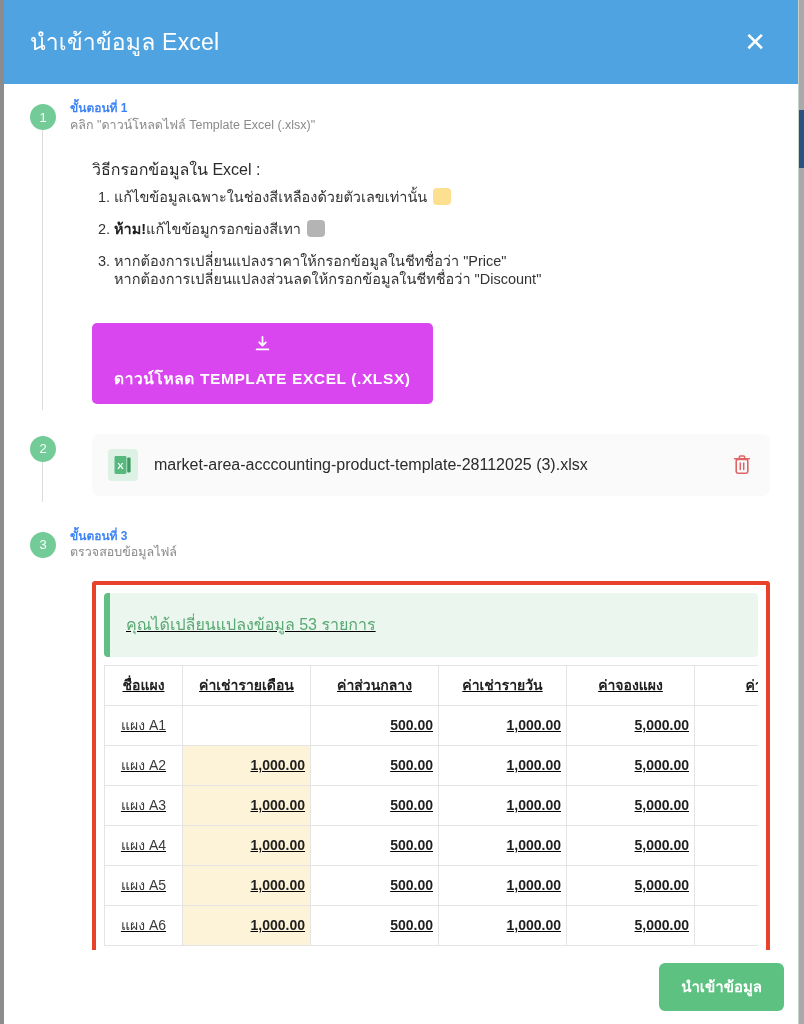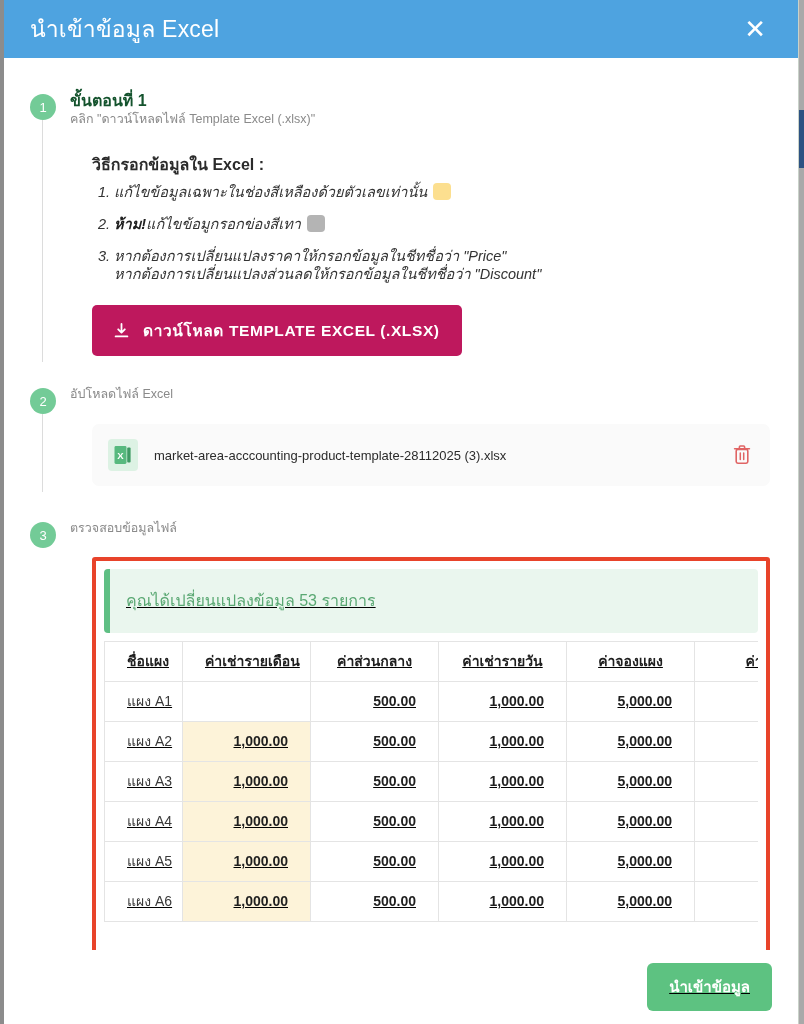--- a/index.html
+++ b/index.html
@@ -36,21 +36,21 @@
   .dialog {
     position: absolute;
     left: 4px; top: 0;
     width: 794px; height: 1024px;
     background: #ffffff;
     display: flex;
     flex-direction: column;
   }
   
   .dlg-header {
-    height: 58px;
+    height: 84px;
     background: #4ea3e0;
     display: flex;
     align-items: center;
     justify-content: space-between;
     padding: 0 26px 0 26px;
     flex: 0 0 auto;
   }
   .dlg-title {
     color: #ffffff;
     font-size: 23px;
@@ -91,75 +91,74 @@
     justify-content: center;
     z-index: 2;
   }
   .step-rail {
     position: absolute;
     left: 38px; top: 28px; bottom: -6px;
     width: 1px;
     background: #dcdcdc;
   }
   .step-title {
-    font-size: 16px;
+    font-size: 12px;
     font-weight: bold;
-    color: #14532d;
+    color: #3b82f6;
     line-height: 1.15;
-    margin-top: 16px;
   }
   .step-sub {
     font-size: 12.5px;
     color: #8a8a8a;
     margin-top: 1px;
     line-height: 1.3;
   }
   
   .howto-head {
     font-size: 16px;
-    font-weight: bold;
+    font-weight: normal;
     color: #2b2b2b;
     margin: 24px 0 6px 22px;
   }
   ol.howto {
     margin: 0 0 0 22px;
     padding-left: 22px;
     font-size: 14.5px;
     color: #333333;
     line-height: 1.25;
-    font-style: italic;
   }
   ol.howto li { margin-bottom: 14px; }
   ol.howto li:last-child { margin-bottom: 0; }
   .sub-line { display: block; }
   .warn { font-weight: bold; color: #1e1e1e; }
   .swatch {
     display: inline-block;
     width: 18px; height: 17px;
     border-radius: 4px;
     vertical-align: -3px;
     margin-left: 6px;
   }
   .swatch.yellow { background: #fcdf8f; }
   .swatch.gray   { background: #b4b4b4; }
   .dl-btn {
-    margin: 22px 0 0 22px;
+    margin: 34px 0 0 22px;
     display: inline-flex;
     align-items: center;
     gap: 14px;
-    background: #be185d;
+    background: #d946ef;
     color: #ffffff;
     border: none;
     border-radius: 5px;
     padding: 13px 22px;
     font-size: 15.5px;
     font-weight: bold;
     letter-spacing: .6px;
     cursor: pointer;
     font-family: inherit;
+    flex-direction: column;
   }
   .dl-icon { display: inline-block; width: 15px; height: 16px; }
   
   .step2 { margin-top: 30px; }
   .file-card {
     margin: 22px 0 0 22px;
     background: #fafafa;
     border-radius: 7px;
     height: 62px;
     display: flex;
@@ -169,21 +168,21 @@
   }
   .xls-icon {
     width: 30px; height: 32px;
     background: #ddf2e4;
     border-radius: 4px;
     display: flex; align-items: center; justify-content: center;
     flex: 0 0 auto;
   }
   .file-name {
     flex: 1 1 auto;
-    font-size: 13px;
+    font-size: 16px;
     color: #2b2b2b;
   }
   .trash-btn { cursor: pointer; display: flex; align-items: center; }
   
   .step3 { margin-top: 34px; }
   .preview-frame {
     margin: 20px 0 0 22px;
     border: 4px solid #e8432a;
     border-radius: 3px;
     height: 420px;
@@ -206,21 +205,21 @@
   .tbl-wrap { margin: 8px 8px 0 8px; overflow: hidden; }
   table.preview {
     border-collapse: collapse;
     width: 760px;
     table-layout: fixed;
     font-size: 14px;
   }
   table.preview th, table.preview td {
     border: 1px solid #e4e4e4;
     height: 40px;
-    padding: 0 22px;
+    padding: 0 5px;
     white-space: nowrap;
     overflow: hidden;
   }
   table.preview th {
     font-weight: bold;
     color: #1f1f1f;
     text-align: center;
     font-size: 14px;
   }
   table.preview td { text-align: right; font-weight: bold; color: #1f1f1f; }
@@ -236,23 +235,22 @@
   table.preview col.c3 { width: 128px; }
   table.preview col.c4 { width: 128px; }
   table.preview col.c5 { width: 170px; }
   
   .dlg-footer {
     flex: 0 0 auto;
     height: 74px;
     display: flex;
     align-items: center;
     justify-content: flex-end;
-    padding-right: 26px;
+    padding-right: 14px;
     background: #ffffff;
-    text-decoration: underline;
   }
   .submit-btn {
     background: #5dc281;
     color: #ffffff;
     border: none;
     border-radius: 6px;
     font-size: 15px;
     font-weight: bold;
     padding: 12px 22px;
     cursor: pointer;
@@ -302,21 +300,20 @@
               <path d="M1.6 13.4h11.8" stroke="#ffffff" stroke-width="1.8" stroke-linecap="round"></path>
             </svg>
           </span>
           <span>ดาวน์โหลด TEMPLATE EXCEL (.XLSX)</span>
         </button>
       </div>
 
       <div class="step step2">
         <div class="step-bullet">2</div>
         <div class="step-rail"></div>
-        <div class="step-sub">อัปโหลดไฟล์ Excel</div>
 
         <div class="file-card">
           <span class="xls-icon">
             <svg width="18" height="20" viewBox="0 0 18 20" xmlns="http://www.w3.org/2000/svg">
               <rect x="0.5" y="1" width="12" height="18" rx="1.4" fill="#57b97e"></rect>
               <rect x="13.2" y="2.6" width="3.4" height="14.8" rx="1" fill="#3f9a64"></rect>
               <text x="6.3" y="13.6" font-size="9.5" font-family="Liberation Sans, sans-serif" font-weight="bold" fill="#ffffff" text-anchor="middle">X</text>
             </svg>
           </span>
           <span class="file-name">market-area-acccounting-product-template-28112025 (3).xlsx</span>
@@ -326,20 +323,21 @@
               <path d="M7.4 4.6V2.9c0-.5.4-.9.9-.9h3.4c.5 0 .9.4.9.9v1.7" stroke="#e06464" stroke-width="1.6" stroke-linecap="round"></path>
               <rect x="4.2" y="5.4" width="11.6" height="13.8" rx="1.6" stroke="#e06464" stroke-width="1.6"></rect>
               <path d="M8.3 9v6.4M11.7 9v6.4" stroke="#e06464" stroke-width="1.5" stroke-linecap="round"></path>
             </svg>
           </span>
         </div>
       </div>
 
       <div class="step step3">
         <div class="step-bullet">3</div>
+        <div class="step-title">ขั้นตอนที่ 3</div>
         <div class="step-sub">ตรวจสอบข้อมูลไฟล์</div>
 
         <div class="preview-frame">
           <div class="alert">
             <span>คุณได้เปลี่ยนแปลงข้อมูล 53 รายการ</span>
           </div>
           <div class="tbl-wrap">
             <table class="preview">
               <colgroup>
                 <col class="c0">

